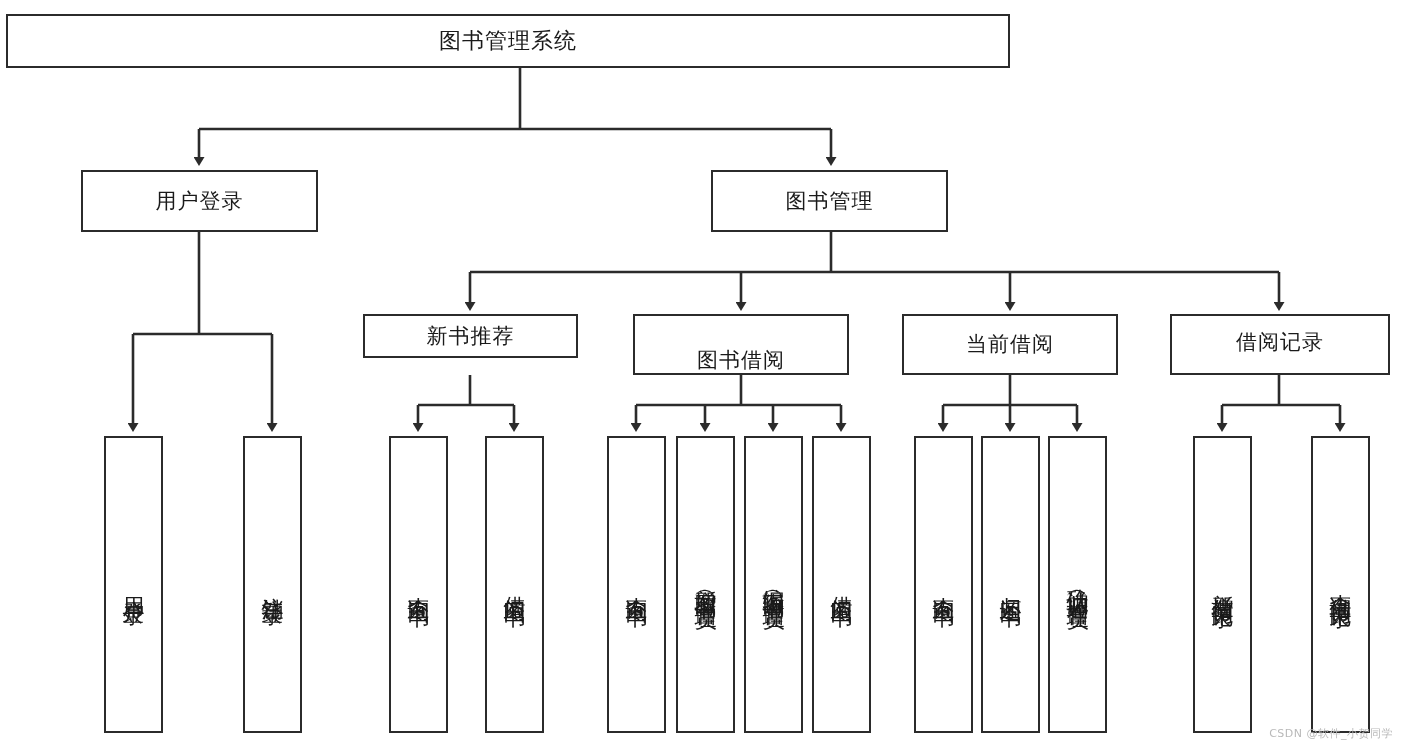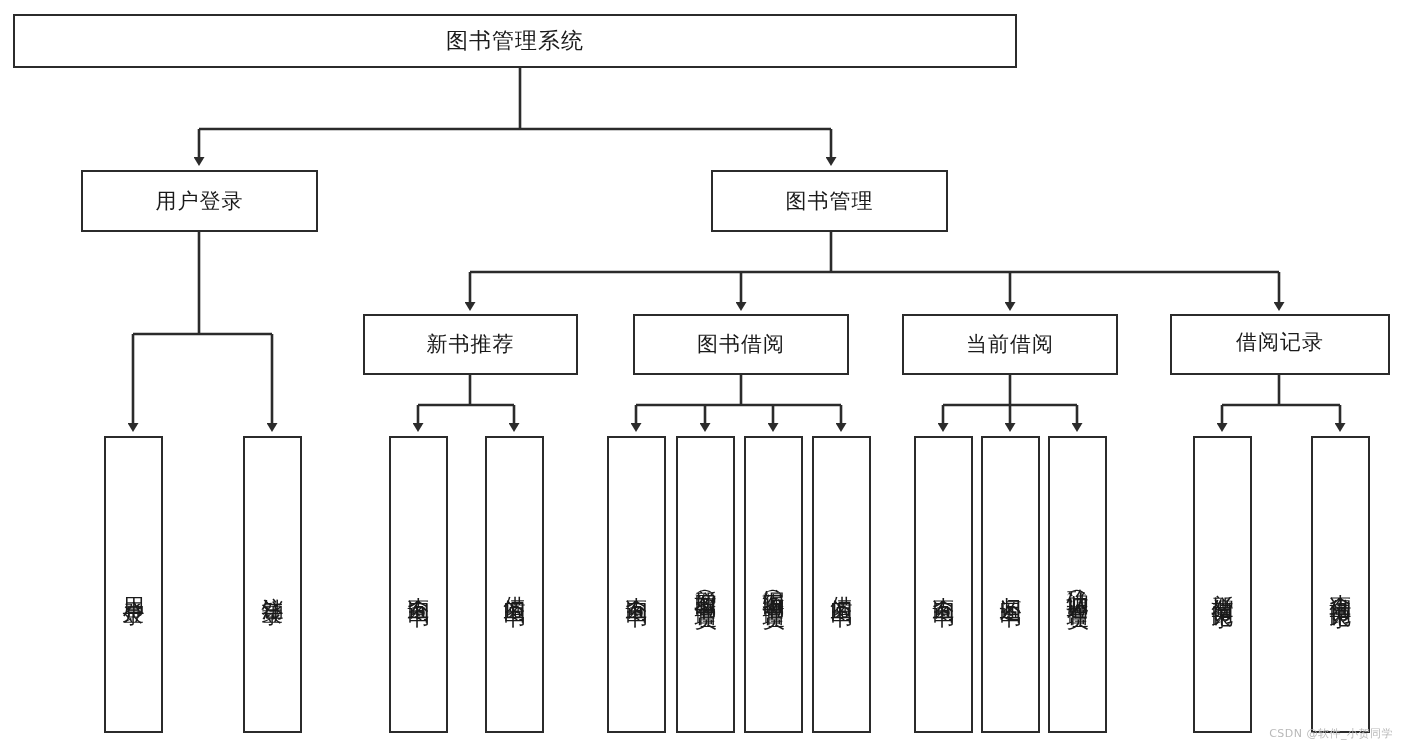--- a/index.html
+++ b/index.html
@@ -112,35 +112,35 @@
       <path d="M1010,405 L1010,424" marker-end="url(#arrow)"></path>
       <path d="M1077,405 L1077,424" marker-end="url(#arrow)"></path>
 
       <path d="M1279,375 L1279,405"></path>
       <path d="M1222,405 L1340,405"></path>
       <path d="M1222,405 L1222,424" marker-end="url(#arrow)"></path>
       <path d="M1340,405 L1340,424" marker-end="url(#arrow)"></path>
     </g>
   </svg>
 
-  <div class="node root" style="left:13px; top:14px; width:1004px; height:54px;">
+  <div class="node root" style="left:6px; top:14px; width:1004px; height:54px;">
     <span class="label">图书管理系统</span>
   </div>
 
   <div class="node" style="left:81px; top:170px; width:237px; height:62px;">
     <span class="label">用户登录</span>
   </div>
   <div class="node" style="left:711px; top:170px; width:237px; height:62px;font-family:Liberation Serif, serif;">
     <span class="label">图书管理</span>
   </div>
 
-  <div class="node" style="left:363px; top:314px; width:215px; height:61px;">
+  <div class="node" style="left:363px; top:314px; width:215px; height:44px;">
     <span class="label">新书推荐</span>
   </div>
-  <div class="node" style="left:633px; top:314px; width:216px; height:61px;">
+  <div class="node" style="left:633px; top:314px; width:216px; height:61px;align-items:flex-end;">
     <span class="label">图书借阅</span>
   </div>
   <div class="node" style="left:902px; top:314px; width:216px; height:61px;">
     <span class="label">当前借阅</span>
   </div>
   <div class="node" style="left:1170px; top:314px; width:220px; height:61px;font-family:Liberation Mono, monospace;">
     <span class="label">借阅记录</span>
   </div>
 
   <div class="node leaf" style="left:104px; top:436px; width:59px; height:297px;">

